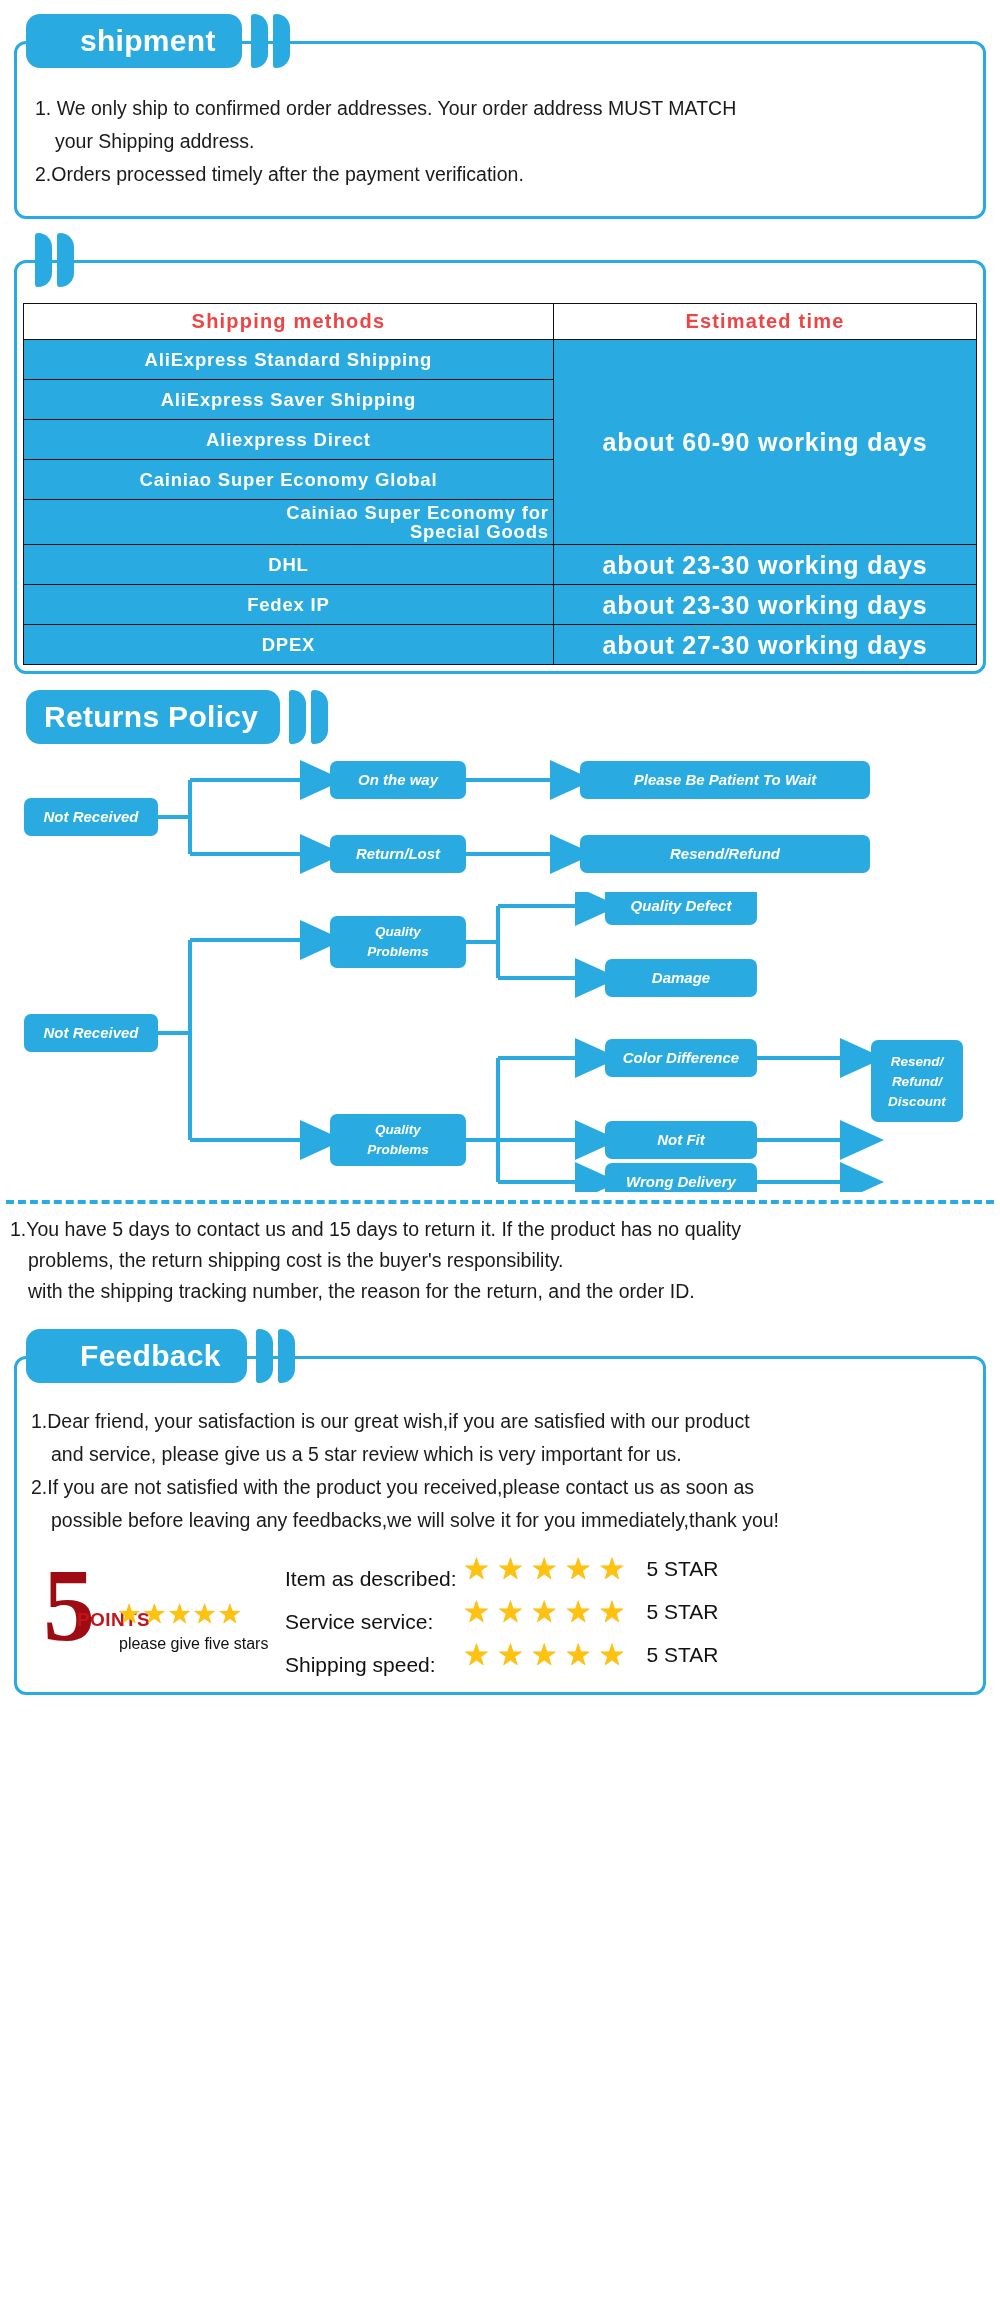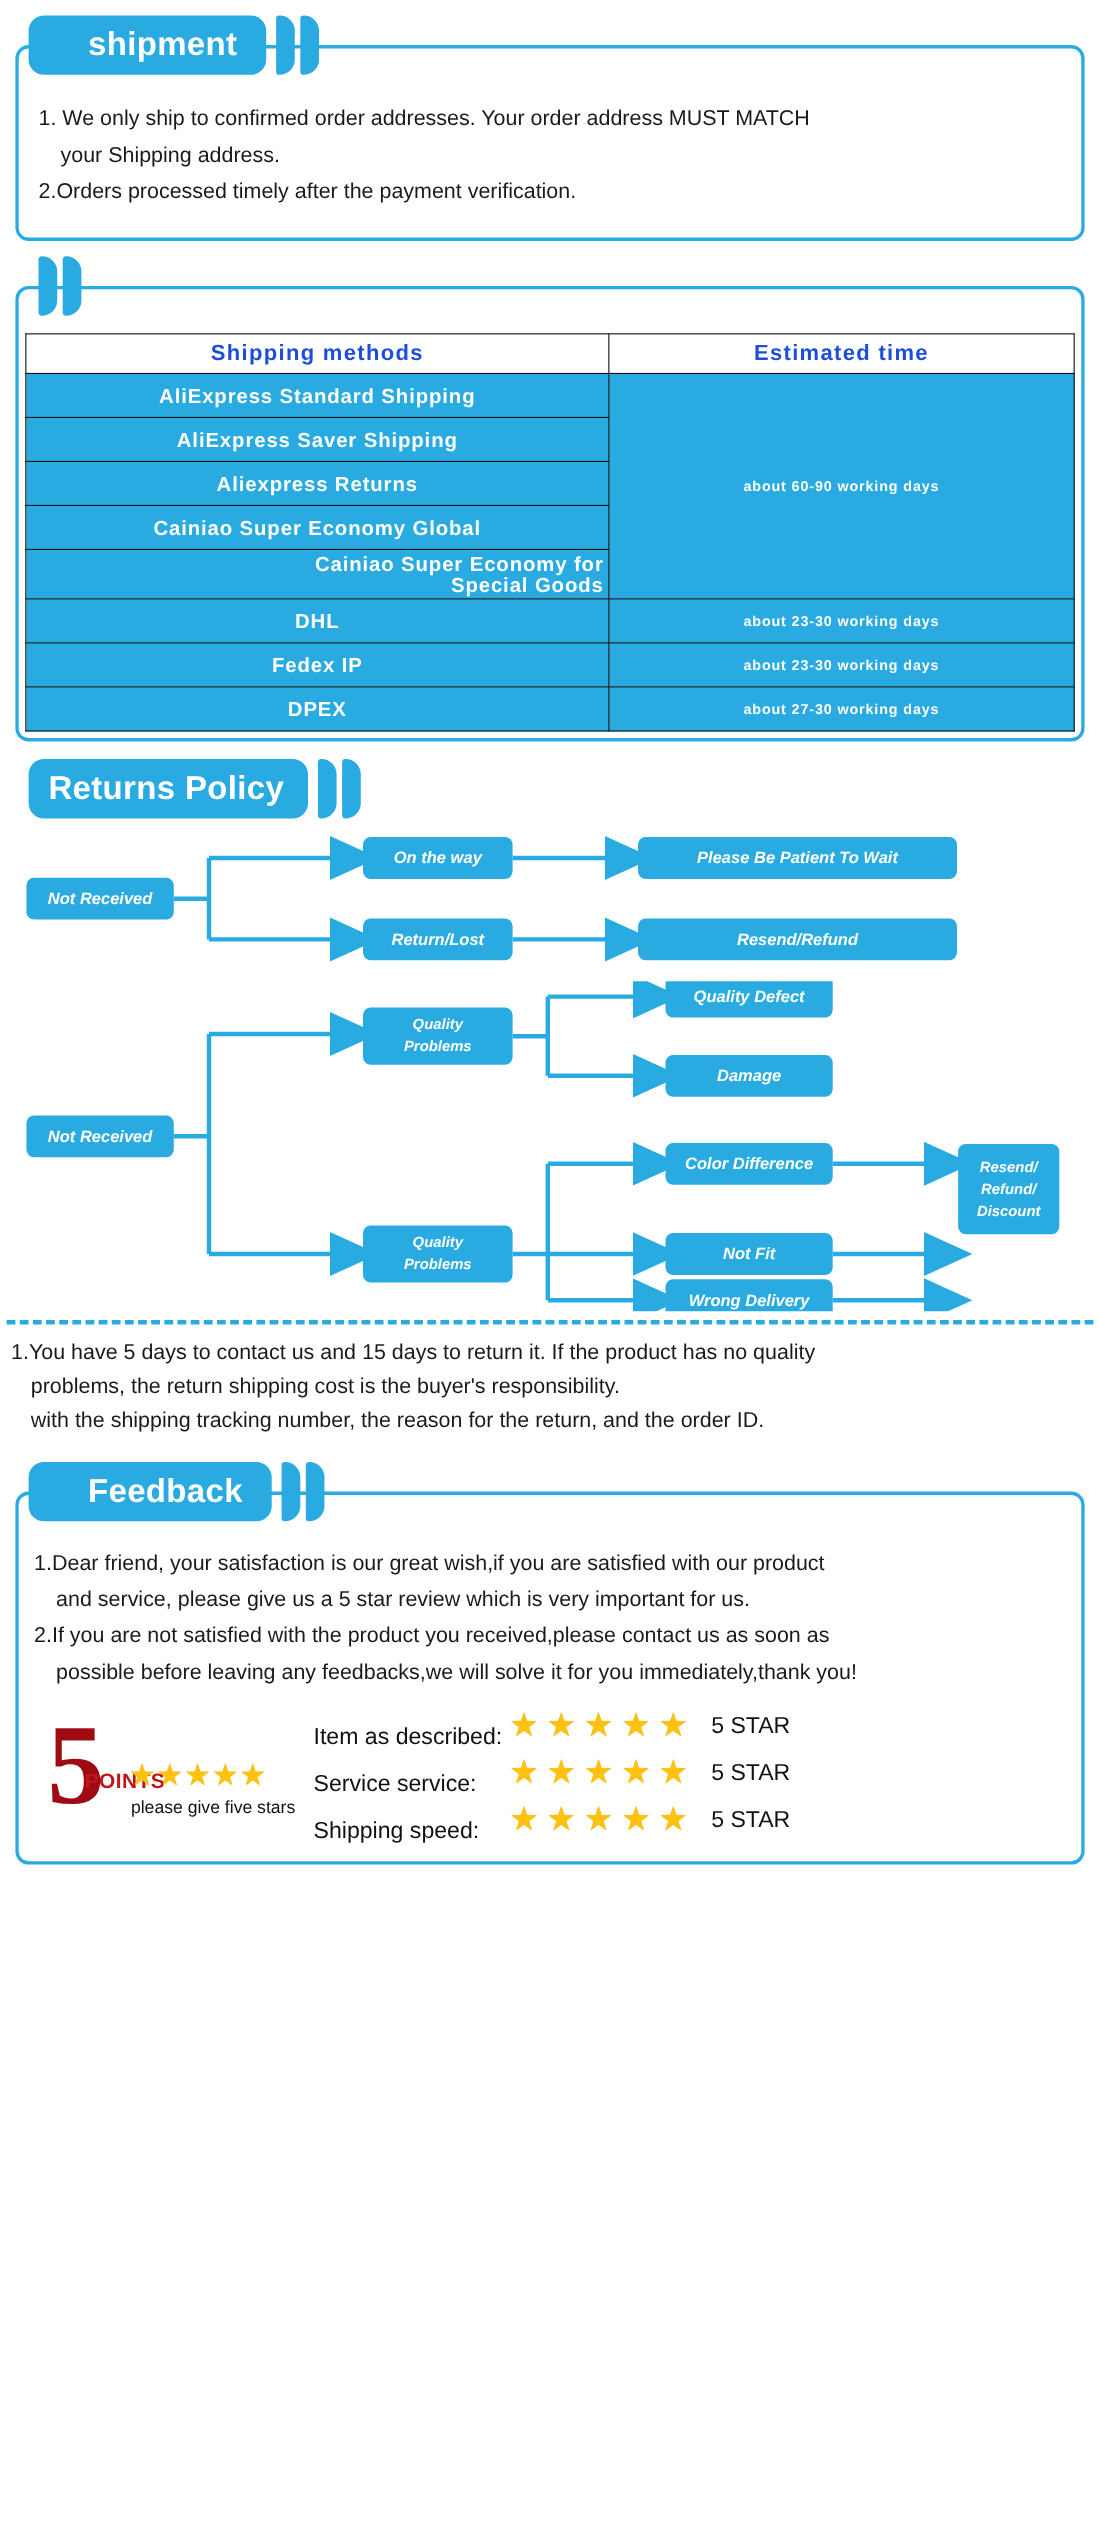--- a/index.html
+++ b/index.html
@@ -66,38 +66,38 @@
   }
   table.logi td, table.logi th {
     border: 1px solid #111;
     text-align: center;
     vertical-align: middle;
   }
   table.logi .col-a { width: 55.6%; }
   table.logi .col-b { width: 44.4%; }
   table.logi thead th {
     background: #fff;
-    color: #1d4ed8;
+    color: #ef4444;
     font-size: 20px;
     font-weight: bold;
     height: 36px;
     letter-spacing: 1.2px;
     font-stretch: condensed;
   }
   table.logi tbody td {
     background: #29ABE2;
     color: #ffffff;
     font-size: 18.5px;
     font-weight: bold;
     letter-spacing: .8px;
     height: 40px;
     padding: 3px 4px;
     line-height: 20px;
   }
-  table.logi tbody td.est { font-size: 13px; }
+  table.logi tbody td.est { font-size: 25px; }
 
   
   .flow { position: relative; margin: 14px 14px 0 14px; }
   .flow svg { display: block; }
   .node-text {
     fill: #ffffff;
     font-family: "Liberation Sans", sans-serif;
     font-weight: bold;
     font-style: italic;
     font-size: 15px;
@@ -233,21 +233,21 @@
         </thead>
         <tbody>
           <tr>
             <td>AliExpress  Standard  Shipping</td>
             <td class="est" rowspan="5">about  60-90  working  days</td>
           </tr>
           <tr>
             <td>AliExpress  Saver  Shipping</td>
           </tr>
           <tr>
-            <td>Aliexpress  Returns</td>
+            <td>Aliexpress  Direct</td>
           </tr>
           <tr>
             <td>Cainiao  Super  Economy  Global</td>
           </tr>
           <tr>
             <td style="white-space:pre-line;line-height:19px;text-align:right;">Cainiao  Super  Economy  for
 Special  Goods</td>
           </tr>
           <tr>
             <td>DHL</td>

